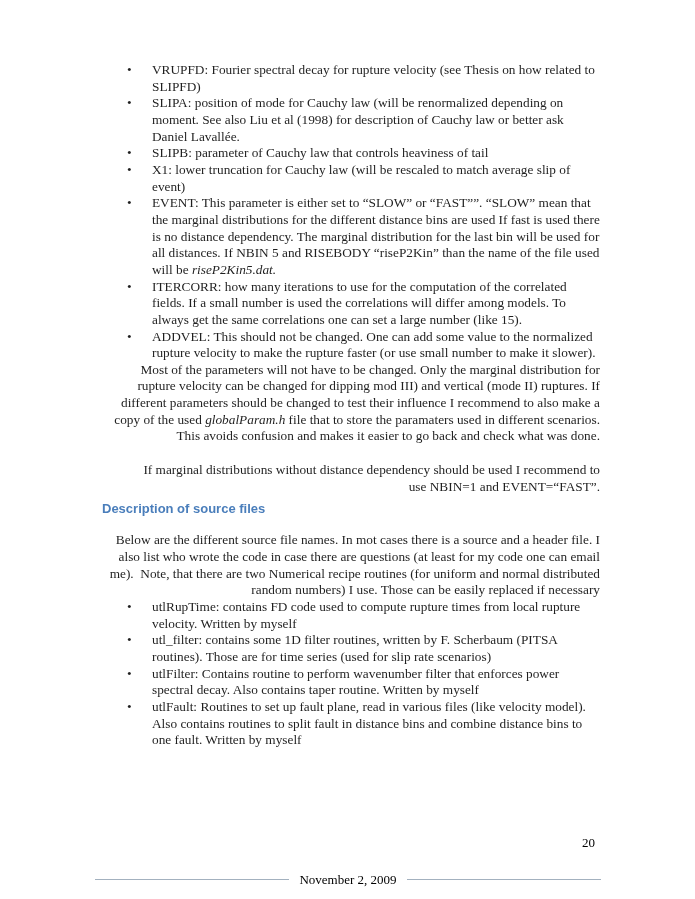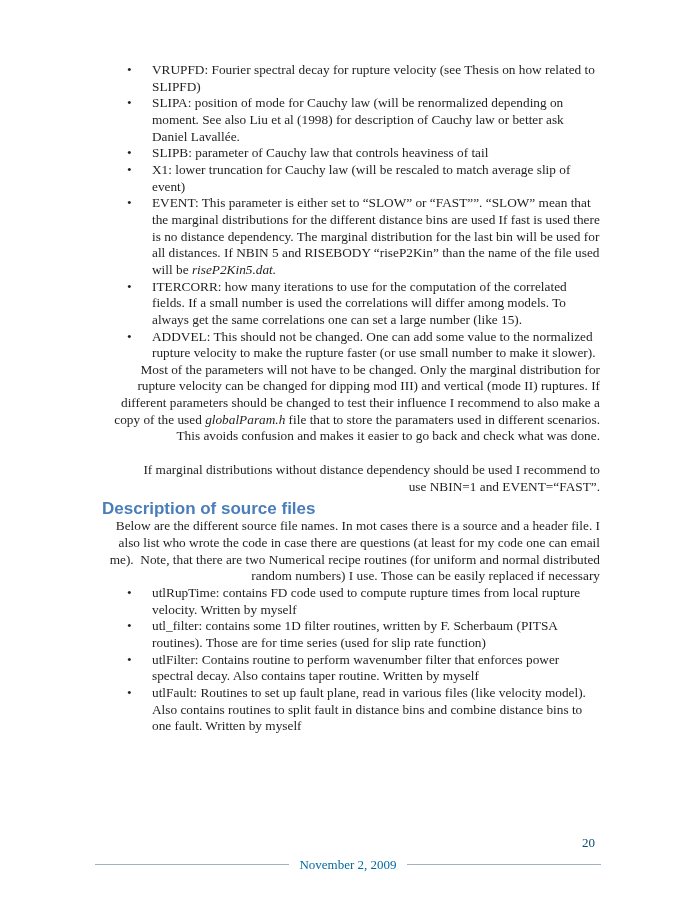--- a/index.html
+++ b/index.html
@@ -41,43 +41,43 @@
   p {
     margin: 0;
     white-space: pre-wrap;
     text-align: right;
   }
   .indent-first { text-indent: 33px; margin-top: 17px; }
   em { font-style: italic; }
   h2.src-heading {
     font-family: "Liberation Sans", sans-serif;
     font-weight: bold;
-    font-size: 17px;
+    font-size: 13px;
     line-height: 17px;
     color: #4a7ebb;
-    margin: 5px 0 1px 0;
+    margin: 5px 0 15px 0;
   }
   .footer {
     position: absolute;
     left: 95px;
     right: 94px;
     top: 834px;
     font-size: 13px;
   }
   .page-num {
     text-align: right;
     padding-right: 6px;
-    color: #0c4a6e;
+    color: #000000;
     line-height: 17px;
   }
   .rule-row {
     display: flex;
     align-items: center;
-    margin-top: 5px;
-    color: #0369a1;
+    margin-top: 20px;
+    color: #000000;
   }
   .rule-line {
     flex: 1;
     height: 0;
     border-top: 1px solid #a3b1bf;
   }
   .footer-date {
     padding: 0 10px;
     line-height: 17px;
     white-space: nowrap;
@@ -127,21 +127,21 @@
 
   <p>Below are the different source file names. In mot cases there is a source and a header file. I also list who wrote the code in case there are questions (at least for my code one can email me).  Note, that there are two Numerical recipe routines (for uniform and normal distributed random numbers) I use. Those can be easily replaced if necessary</p>
 
   <ul class="doc-list">
     <li>
       <span class="bullet"></span>
       <span>utlRupTime: contains FD code used to compute rupture times from local rupture velocity. Written by myself</span>
     </li>
     <li>
       <span class="bullet"></span>
-      <span>utl_filter: contains some 1D filter routines, written by F. Scherbaum (PITSA routines). Those are for time series (used for slip rate function)</span>
+      <span>utl_filter: contains some 1D filter routines, written by F. Scherbaum (PITSA routines). Those are for time series (used for slip rate scenarios)</span>
     </li>
     <li>
       <span class="bullet"></span>
       <span>utlFilter: Contains routine to perform wavenumber filter that enforces power spectral decay. Also contains taper routine. Written by myself</span>
     </li>
     <li>
       <span class="bullet"></span>
       <span>utlFault: Routines to set up fault plane, read in various files (like velocity model). Also contains routines to split fault in distance bins and combine distance bins to one fault. Written by myself</span>
     </li>
   </ul>

